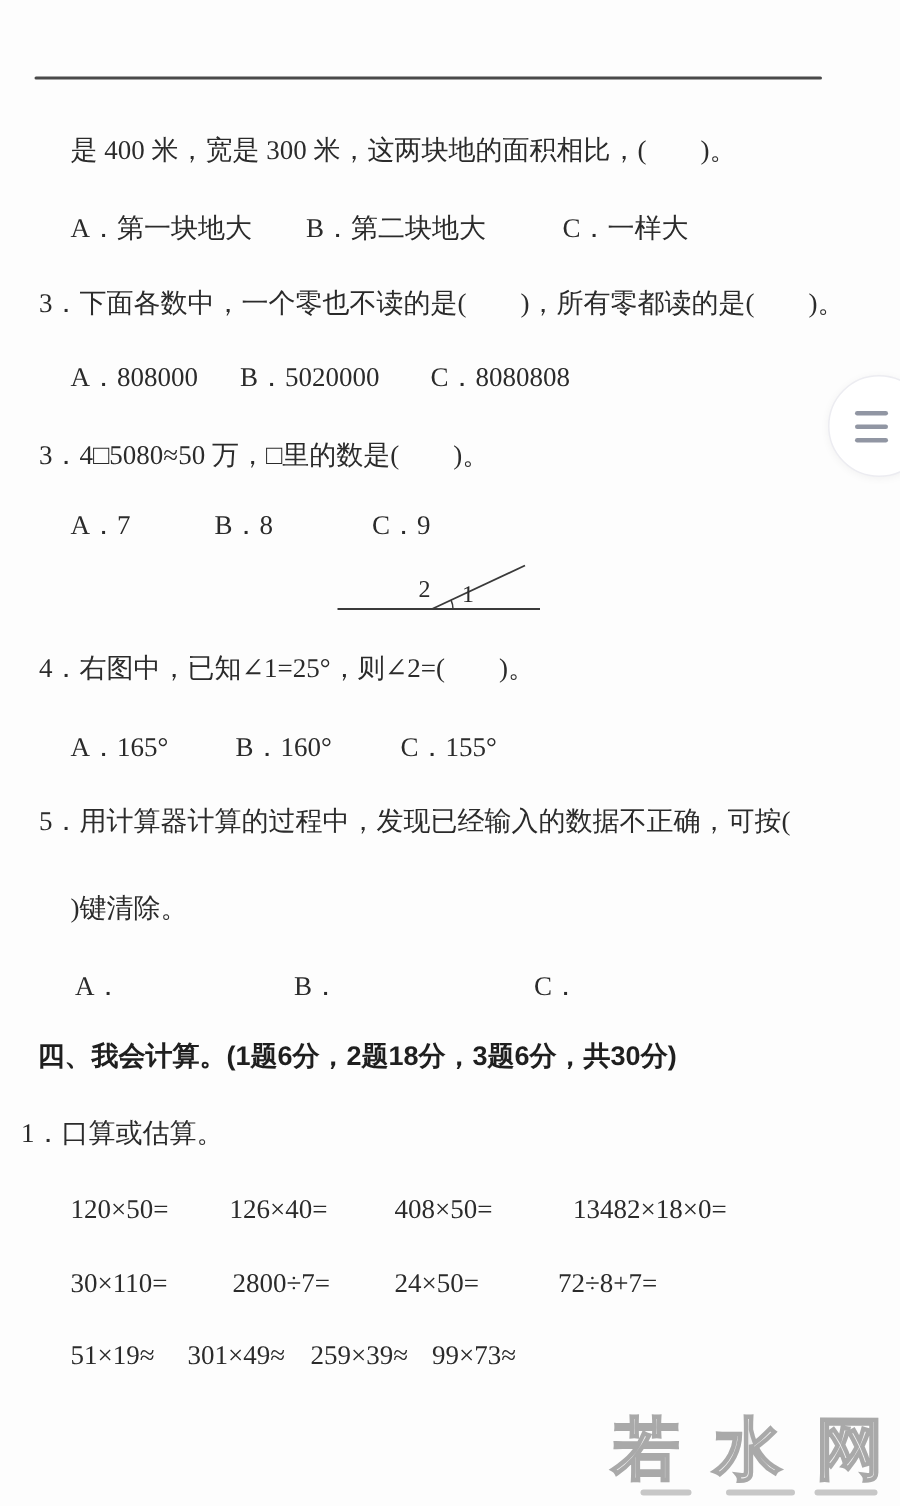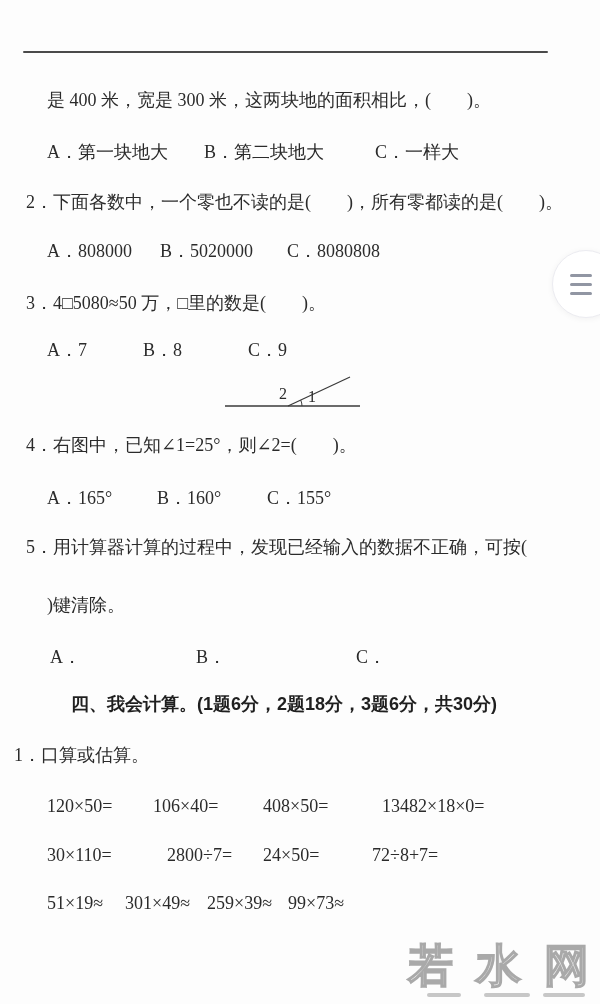--- a/index.html
+++ b/index.html
@@ -13,21 +13,21 @@
   .divider {
     position:absolute; left:23px; top:51px; width:525px; height:2px;
     background:#4a4a4a; border-radius:1px;
   }
   .t {
     position:absolute; white-space:nowrap;
     font-size:18px; color:#2b2b2b; line-height:1.2;
   }
   .bold-head {
     font-family:"Liberation Sans","DejaVu Sans",sans-serif;
-    font-weight:bold; font-size:18px; color:#1f1f1f;margin-left:46px;
+    font-weight:bold; font-size:18px; color:#1f1f1f;
   }
   .fig-label { font-size:16px; color:#2b2b2b; position:absolute; }
   .figure-svg { position:absolute; left:215px; top:370px; }
   .menu-fab {
     position:absolute; left:552px; top:250px; width:68px; height:68px;
     background:#ffffff; border:1px solid #ececf1; border-radius:50%;
     box-shadow:0 1px 6px rgba(0,0,0,0.05);
     display:flex; flex-direction:column; justify-content:center; gap:6px;
     padding-left:17px; box-sizing:border-box; cursor:pointer;
   }
@@ -54,21 +54,21 @@
 
 <div class="page">
 
   <div class="divider"></div>
 
   <div class="t" style="left:47px; top:90px">是 400 米，宽是 300 米，这两块地的面积相比，(　　)。</div>
   <div class="t" style="left:204px; top:142px">B．第二块地大</div>
   <div class="t" style="left:47px; top:142px">A．第一块地大</div>
   <div class="t" style="left:375px; top:142px">C．一样大</div>
 
-  <div class="t" style="left:26px; top:192px">2．下面各数中，一个零也不读的是(　　)，所有零都读的是(　　)。</div>
+  <div class="t" style="left:26px; top:192px">3．下面各数中，一个零也不读的是(　　)，所有零都读的是(　　)。</div>
   <div class="t" style="left:47px; top:241px">A．808000</div>
   <div class="t" style="left:160px; top:241px">B．5020000</div>
   <div class="t" style="left:287px; top:241px">C．8080808</div>
 
   <div class="t" style="left:26px; top:293px">3．4□5080≈50 万，□里的数是(　　)。</div>
   <div class="t" style="left:47px; top:340px">A．7</div>
   <div class="t" style="left:143px; top:340px">B．8</div>
   <div class="t" style="left:248px; top:340px">C．9</div>
 
   <svg class="figure-svg" width="160" height="42" viewBox="0 0 160 42">
@@ -87,26 +87,26 @@
   <div class="t" style="left:26px; top:537px">5．用计算器计算的过程中，发现已经输入的数据不正确，可按(</div>
   <div class="t" style="left:47px; top:595px">)键清除。</div>
   <div class="t" style="left:50px; top:647px">A．</div>
   <div class="t" style="left:196px; top:647px">B．</div>
   <div class="t" style="left:356px; top:647px">C．</div>
 
   <div class="t bold-head" style="left:25px; top:694px">四、我会计算。(1题6分，2题18分，3题6分，共30分)</div>
   <div class="t" style="left:14px; top:745px">1．口算或估算。</div>
 
   <div class="t" style="left:47px; top:796px">120×50=</div>
-  <div class="t" style="left:153px; top:796px">106×40=</div>
+  <div class="t" style="left:153px; top:796px">126×40=</div>
   <div class="t" style="left:263px; top:796px">408×50=</div>
   <div class="t" style="left:382px; top:796px">13482×18×0=</div>
 
   <div class="t" style="left:47px; top:845px">30×110=</div>
-  <div class="t" style="left:167px; top:845px">2800÷7=</div>
+  <div class="t" style="left:155px; top:845px">2800÷7=</div>
   <div class="t" style="left:263px; top:845px">24×50=</div>
   <div class="t" style="left:372px; top:845px">72÷8+7=</div>
 
   <div class="t" style="left:47px; top:893px">51×19≈</div>
   <div class="t" style="left:125px; top:893px">301×49≈</div>
   <div class="t" style="left:207px; top:893px">259×39≈</div>
   <div class="t" style="left:288px; top:893px">99×73≈</div>
 
   <div class="menu-fab">
     <span class="bar"></span>

